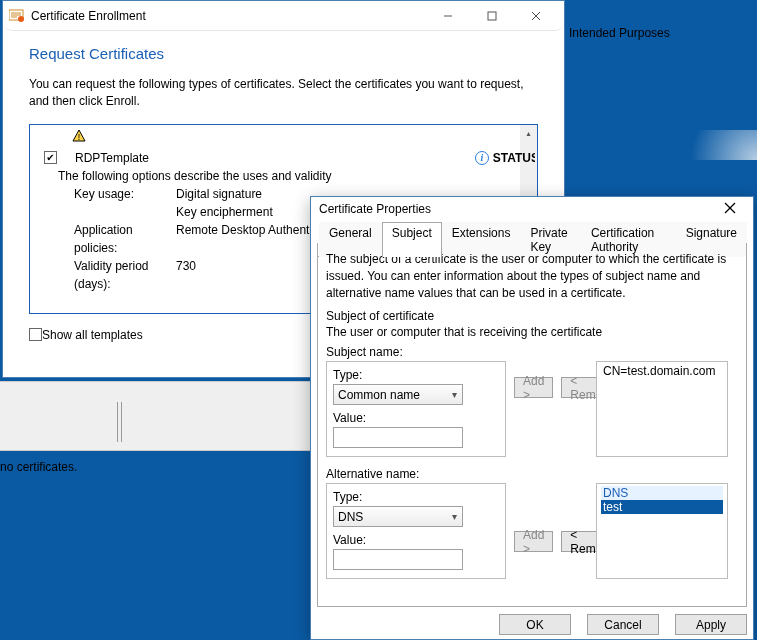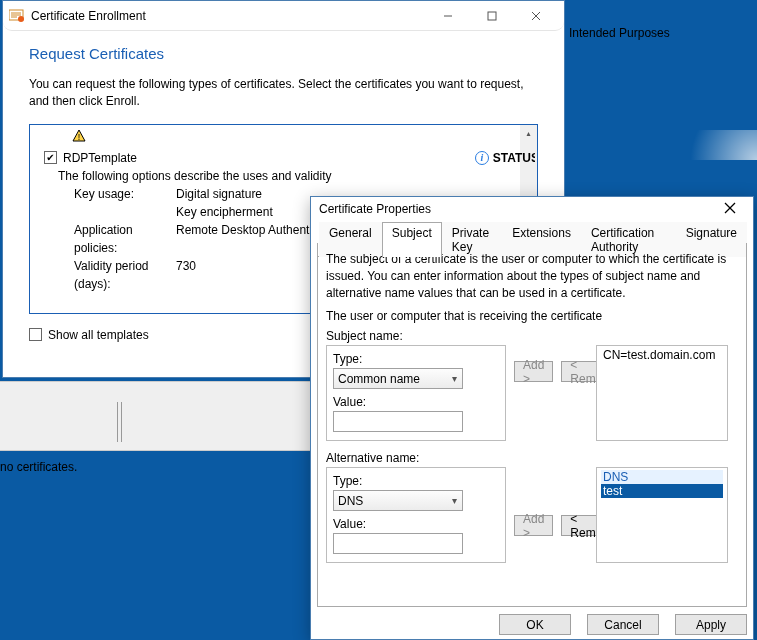--- a/index.html
+++ b/index.html
@@ -33,21 +33,21 @@
     .infobox-inner { position:absolute; inset:2px; overflow:hidden;}
     .warnbar { display:flex; align-items:center; gap:6px; padding:2px 6px 4px 40px; }
     .warn-link { color:#1a5fb4; text-decoration:none;}
     .warn-icon svg { display:block; }
     .template-row { display:flex; align-items:center; padding:4px 6px 0 12px; }
     .template-row .status { margin-left:auto; display:flex;align-items:center;gap:4px; color:#000; font-weight:bold; position:relative; right:-10px;}
     .status .i { display:inline-flex; width:14px;height:14px; border:1px solid #2a7de1; border-radius:50%; align-items:center;justify-content:center; color:#2a7de1; font-style:italic; font-family:Georgia,serif; font-size:10px; font-weight:bold;}
     .tmpl-desc { padding:2px 6px 2px 26px; line-height:1.5;}
     .kv { display:flex; }
     .kv .k { width:118px; padding-left:16px;}
-    .showall { display:flex; align-items:center; gap:6px; padding:8px 26px;}
+    .showall { display:flex; align-items:center; padding:8px 26px;}
 
     .checkbox { width:13px;height:13px; border:1px solid #666; background:#fff; display:inline-flex;align-items:center;justify-content:center;}
     .checkbox.checked::after { content:"✔"; font-size:10px; line-height:10px; color:#000;}
 
     .scroll-track-vert { position:absolute; right:0; top:0; width:17px; bottom:0; background:#f0f0f0;}
     .scroll-btn { height:17px; width:17px; display:flex;align-items:center;justify-content:center; color:#555; font-size:8px;}
 
     
     .propwin { position:absolute; left:310px; top:196px; width:444px; height:444px; background:#fff; border:1px solid #4a7db0; box-shadow: 0 4px 16px rgba(0,0,0,0.3);}
     .propwin .ptitlebar { height:24px; display:flex; align-items:center; padding:0 8px;}
@@ -138,21 +138,21 @@
             <span class="warn-icon">
               <svg width="14" height="14" viewBox="0 0 14 14">
                   <polygon points="7,1 13,12 1,12" fill="#ffd54a" stroke="#000"></polygon>
                   <text x="7" y="11" font-size="9" text-anchor="middle" fill="#000">!</text>
                 </svg>
             </span>
           </div>
 
           <div class="template-row">
             <span class="checkbox checked"></span>
-            <span style="margin-left:6px;">RDPTemplate</span>
+            <span style="margin-left:18px;">RDPTemplate</span>
             <span class="status">
               <span class="i">i</span>
               <span>STATUS</span>
             </span>
           </div>
           <div class="tmpl-desc">
             <div>The following options describe the uses and validity</div>
             <div class="kv">
                 <div class="k">Key usage:</div>
                 <div>Digital signature</div>
@@ -190,28 +190,29 @@
             <line x1="1" y1="1" x2="11" y2="11" stroke="#000" stroke-width="1.3"></line>
             <line x1="11" y1="1" x2="1" y2="11" stroke="#000" stroke-width="1.3"></line>
           </svg>
       </span>
     </div>
 
     <div class="propbody">
       <div class="tabsrow">
         <div class="tab">General</div>
         <div class="tab active">Subject</div>
+        <div class="tab">Extensions</div>
         <div class="tab">Private Key</div>
-        <div class="tab">Extensions</div>
         <div class="tab">Certification Authority</div>
         <div class="tab">Signature</div>
       </div>
 
       <div class="tabpane">
         <div class="tabdesc">The subject of a certificate is the user or computer to which the certificate is issued. You can enter information about the types of subject name and alternative name values that can be used in a certificate.</div>
+        <div class="sec-h">Subject of certificate</div>
         <div style="margin-bottom:6px;">The user or computer that is receiving the certificate</div>
 
         <div class="sec-h">Subject name:</div>
         <div class="pane-cols">
           <div class="col-left">
             <div class="group">
               <div class="flbl">Type:</div>
               <div class="select">
                   <span>Common name</span>
                 </div>

